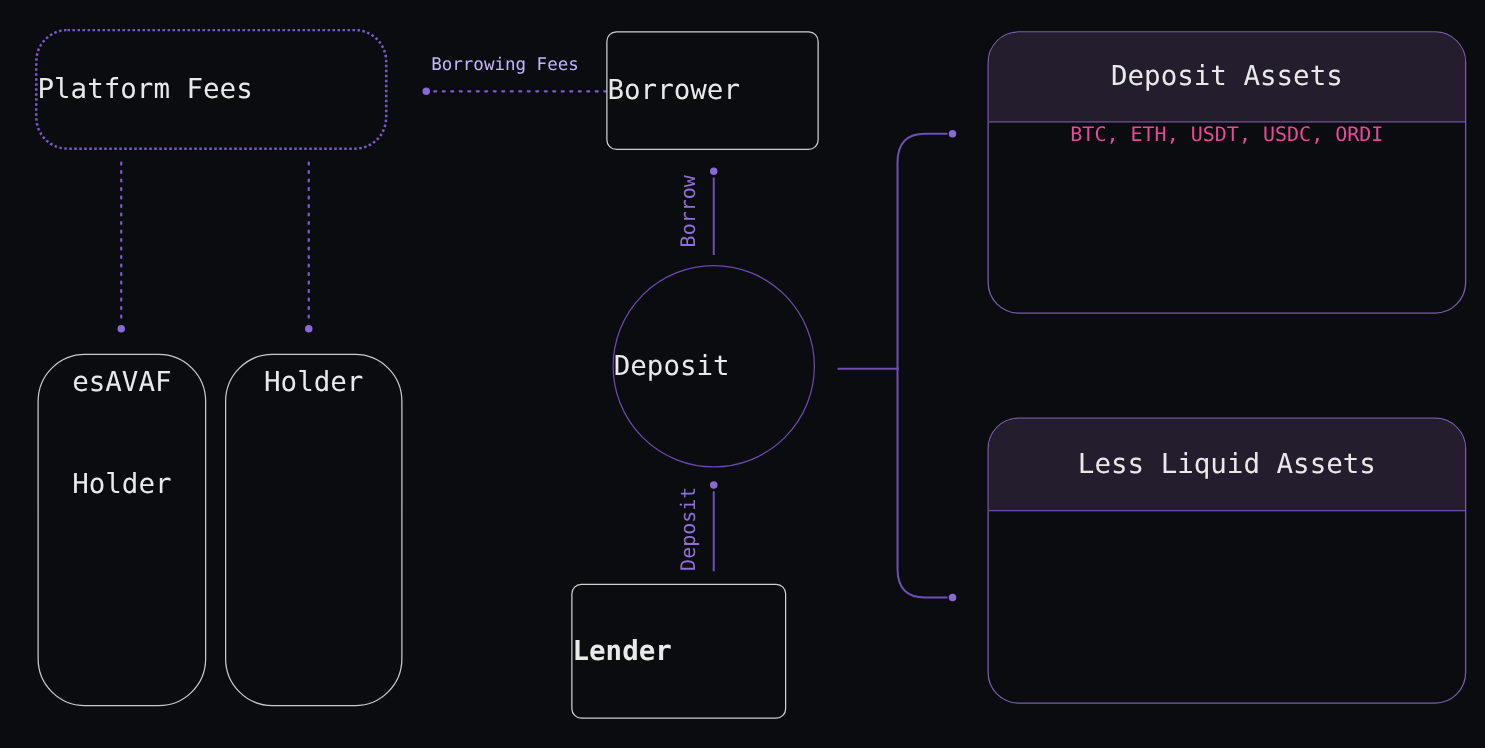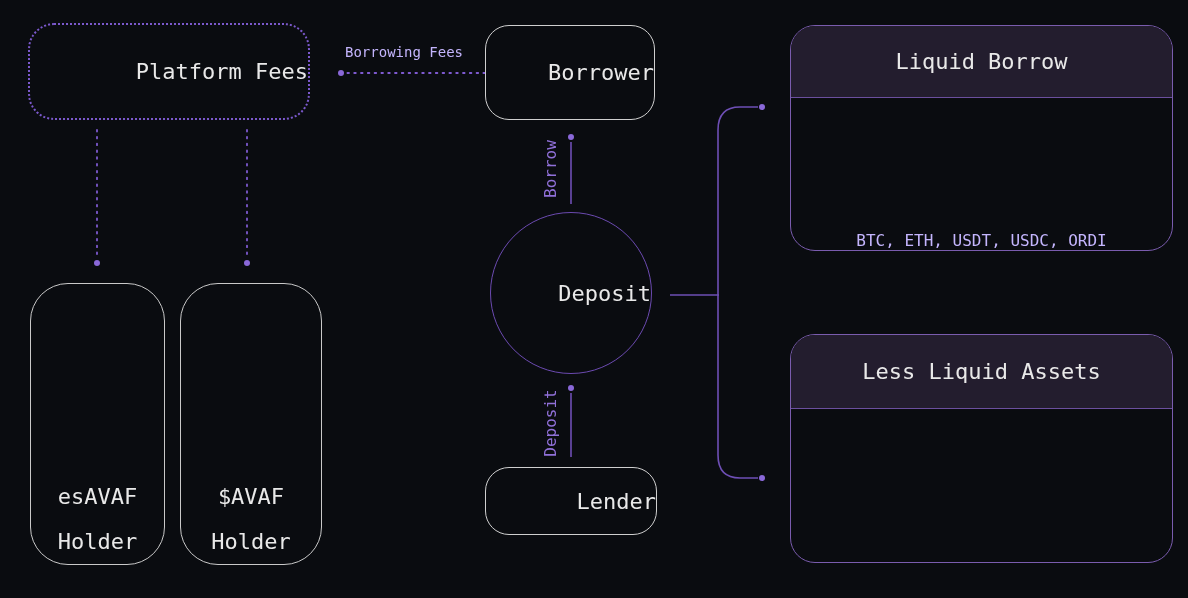--- a/index.html
+++ b/index.html
@@ -3,59 +3,59 @@
 <meta charset="utf-8">
 <style>
   html,body { margin:0; padding:0; background:#0a0c10; }
   .canvas {
     position:relative; width:1188px; height:598px;
     background:#0a0c10; overflow:hidden;
     font-family:"DejaVu Sans Mono","Liberation Mono",monospace;
     color:#e9e9e9;
   }
   .node {
-    position:absolute; display:flex; align-items:center; justify-content:flex-end;
+    position:absolute; display:flex; align-items:center; justify-content:flex-start;
     font-size:22px; letter-spacing:0; color:#e9e9e9; box-sizing:border-box;
     text-align:center;
   }
-  .box-gray { border:1px solid #cfcfcf; border-radius:24px; background:#0a0c10; }
+  .box-gray { border:1px solid #cfcfcf; border-radius:8px; background:#0a0c10; }
   .platform-fees {
     left:28px; top:23px; width:282px; height:97px;
     border:2px dotted #7b59cc; border-radius:26px;
   }
   .borrower { left:485px; top:25px; width:170px; height:95px; }
-  .lender   { left:485px; top:467px; width:172px; height:68px; }
+  .lender   { left:457px; top:467px; width:172px; height:108px;font-weight:bold; }
   .assets-circle {
     left:490px; top:212px; width:162px; height:162px;
     border:1.5px solid #6b4ab0; border-radius:50%;
   }
   .holder {
     top:283px; height:282px; border:1px solid #c9c9c9; border-radius:38px;
-    flex-direction:column; line-height:45px;
+    flex-direction:column; line-height:45px;gap:36px;
   }
   .holder-es { left:30px; width:135px; }
   .holder-av { left:180px; width:142px; }
 
   .group-card {
     position:absolute; left:790px; width:383px; box-sizing:border-box;
     border:1px solid #7a5cae; border-radius:25px; overflow:hidden;
     display:flex; flex-direction:column; background:#0a0c10;
   }
   .group-liquid { top:25px; height:226px; }
   .group-less   { top:334px; height:229px; }
   .group-header {
     height:71px; flex:0 0 auto; background:#231d2e;
     border-bottom:1px solid #6b4f9e;
     display:flex; align-items:center; justify-content:center;
     font-size:22px; color:#e9e9e9;
   }
   .group-less .group-header { height:73px; }
   .group-body {
-    flex:1 1 auto; display:flex; align-items:flex-end; justify-content:center;
-    font-size:16px; color:#c4b5fd;
+    flex:1 1 auto; display:flex; align-items:flex-start; justify-content:center;
+    font-size:16px; color:#ec4899;
   }
 
   .edge-label {
     position:absolute; text-align:center; color:#9070d8;
   }
   .label-borrowing-fees {
     left:254px; top:43px; width:300px; height:18px; line-height:18px;
     font-size:14px; color:#c4b5fd;
   }
   .label-vertical {
@@ -125,33 +125,32 @@
   <div class="node box-gray lender">
     <span>Lender</span>
   </div>
 
   <div class="node holder holder-es">
     <span>esAVAF</span>
     <span>Holder</span>
   </div>
 
   <div class="node holder holder-av">
-    <span>$AVAF</span>
     <span>Holder</span>
   </div>
 
   <div class="edge-label label-borrowing-fees">Borrowing Fees</div>
 
   <div class="edge-label label-vertical label-borrow">Borrow</div>
 
   <div class="edge-label label-vertical label-deposit">Deposit</div>
 
   <div class="group-card group-liquid">
     <div class="group-header">
-      <span>Liquid Borrow</span>
+      <span>Deposit Assets</span>
     </div>
     <div class="group-body">
       <span>BTC, ETH, USDT, USDC, ORDI</span>
     </div>
   </div>
 
   <div class="group-card group-less">
     <div class="group-header">
       <span>Less Liquid Assets</span>
     </div>

